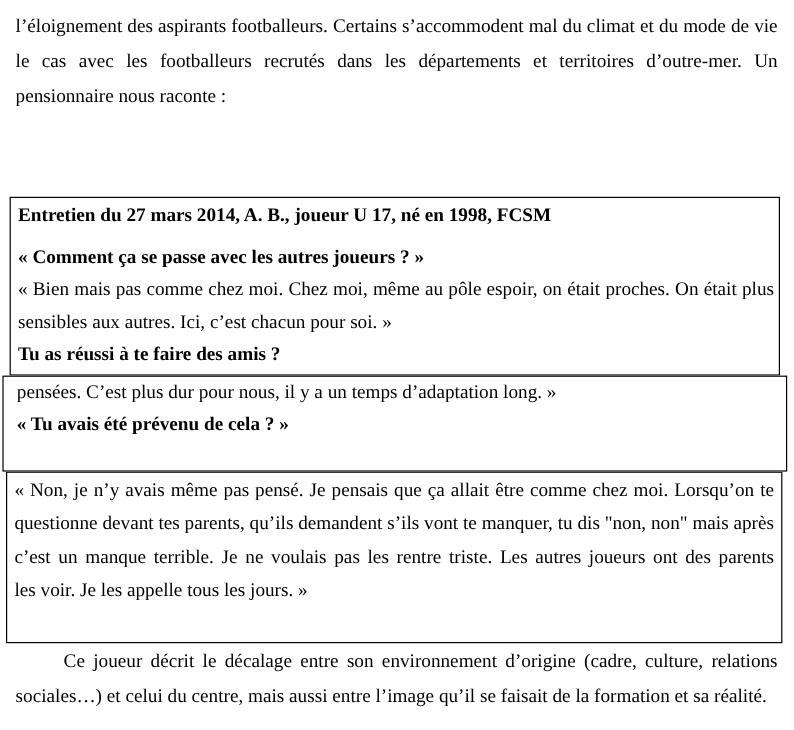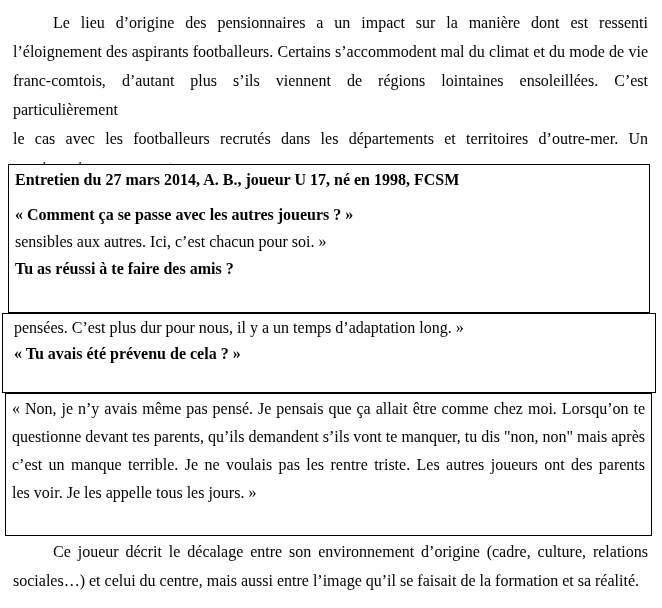--- a/index.html
+++ b/index.html
@@ -30,30 +30,29 @@
   .box2 { left: 2px; top: 313px; width: 654px; height: 80px;  line-height: 26px; padding: 1px 8px 0 11px; }
   .box3 { left: 5px; top: 393px; width: 647px; height: 143px; line-height: 28px; padding: 1px 6px 0 6px; }
   .gap { margin-top: 8px; }
 </style>
 </head>
 <body>
 
 <div class="page">
 
   <div class="para intro">
-    <div class="ln just indent">Le lieu d’origine des pensionnaires a un impact sur la manière dont est ressenti</div>
     <div class="ln just">l’éloignement des aspirants footballeurs. Certains s’accommodent mal du climat et du mode de vie</div>
-    <div class="ln just">franc-comtois, d’autant plus s’ils viennent de régions lointaines ensoleillées. C’est particulièrement</div>
     <div class="ln just">le cas avec les footballeurs recrutés dans les départements et territoires d’outre-mer. Un</div>
     <div class="ln">pensionnaire nous raconte :</div>
   </div>
 
   <div class="box box1">
     <div class="ln bold">Entretien du 27 mars 2014, A. B., joueur U 17, né en 1998, FCSM</div>
     <div class="ln bold gap">« Comment ça se passe avec les autres joueurs ? »</div>
+    <div class="ln just">« Bien mais pas comme chez moi. Chez moi, même au pôle espoir, on était proches. On était plus</div>
     <div class="ln">sensibles aux autres. Ici, c’est chacun pour soi. »</div>
     <div class="ln bold">Tu as réussi à te faire des amis ?</div>
   </div>
 
   <div class="box box2">
     <div class="ln">pensées. C’est plus dur pour nous, il y a un temps d’adaptation long. »</div>
     <div class="ln bold">« Tu avais été prévenu de cela ? »</div>
   </div>
 
   <div class="box box3">

